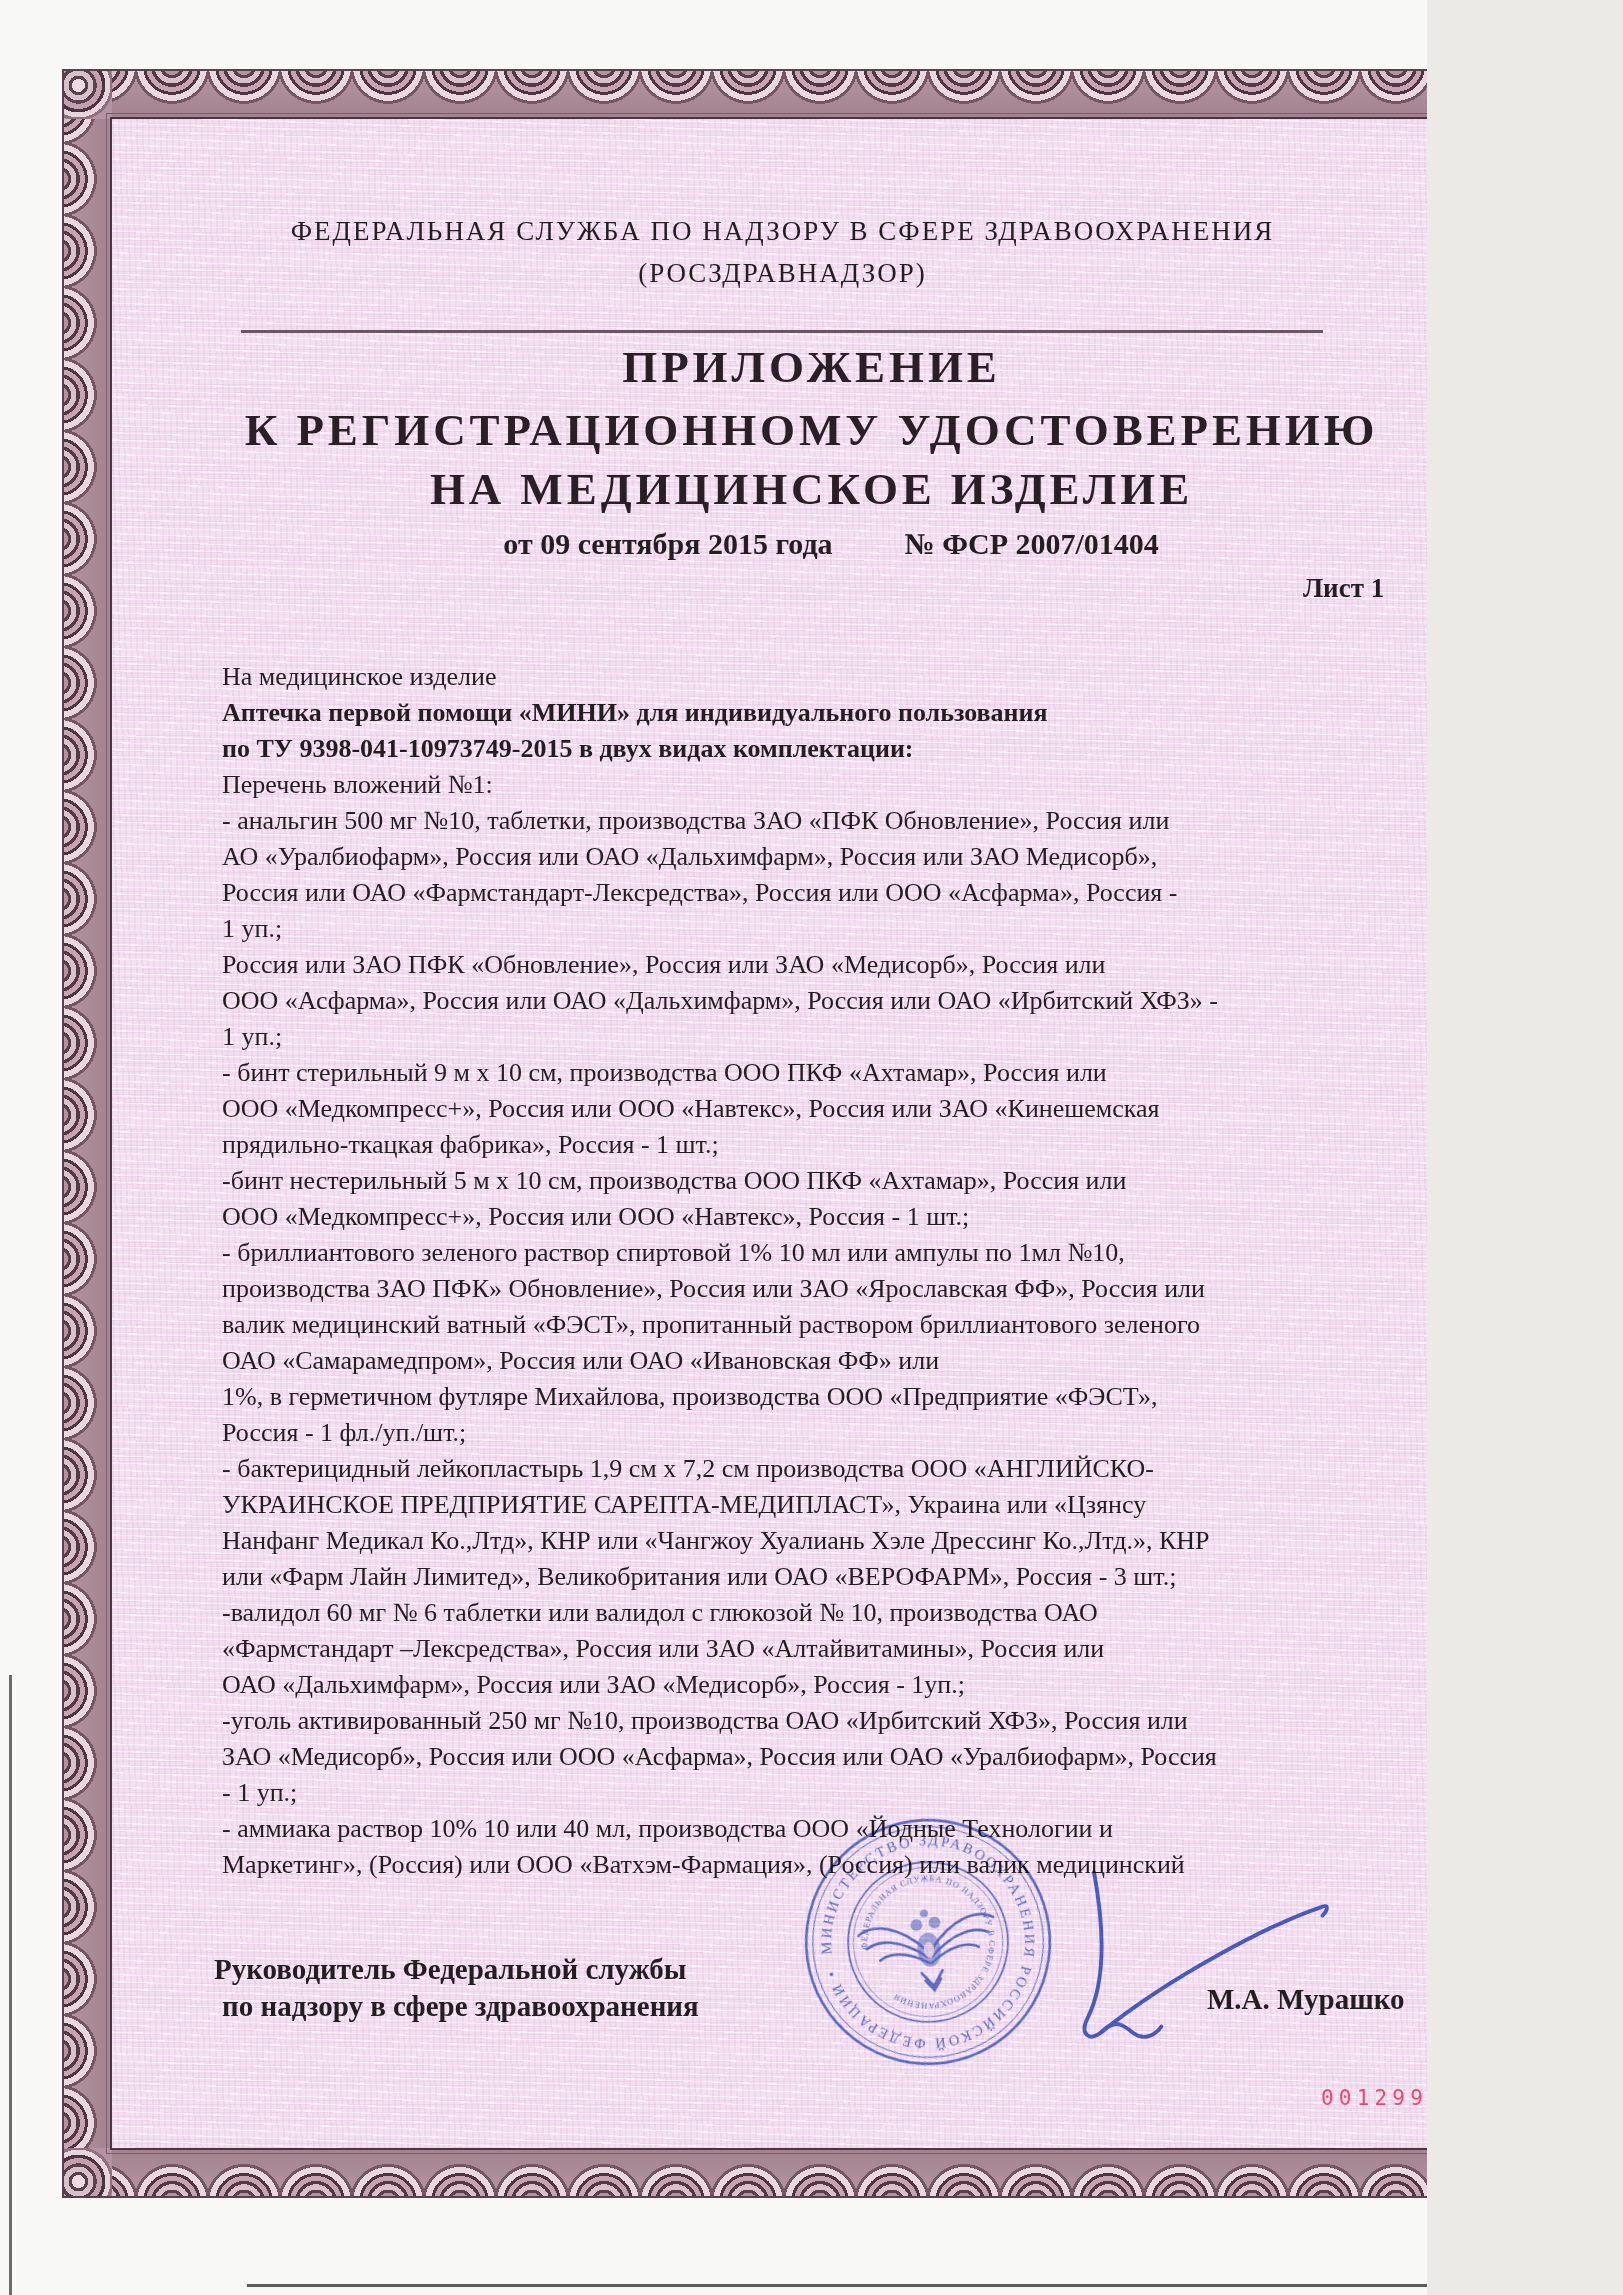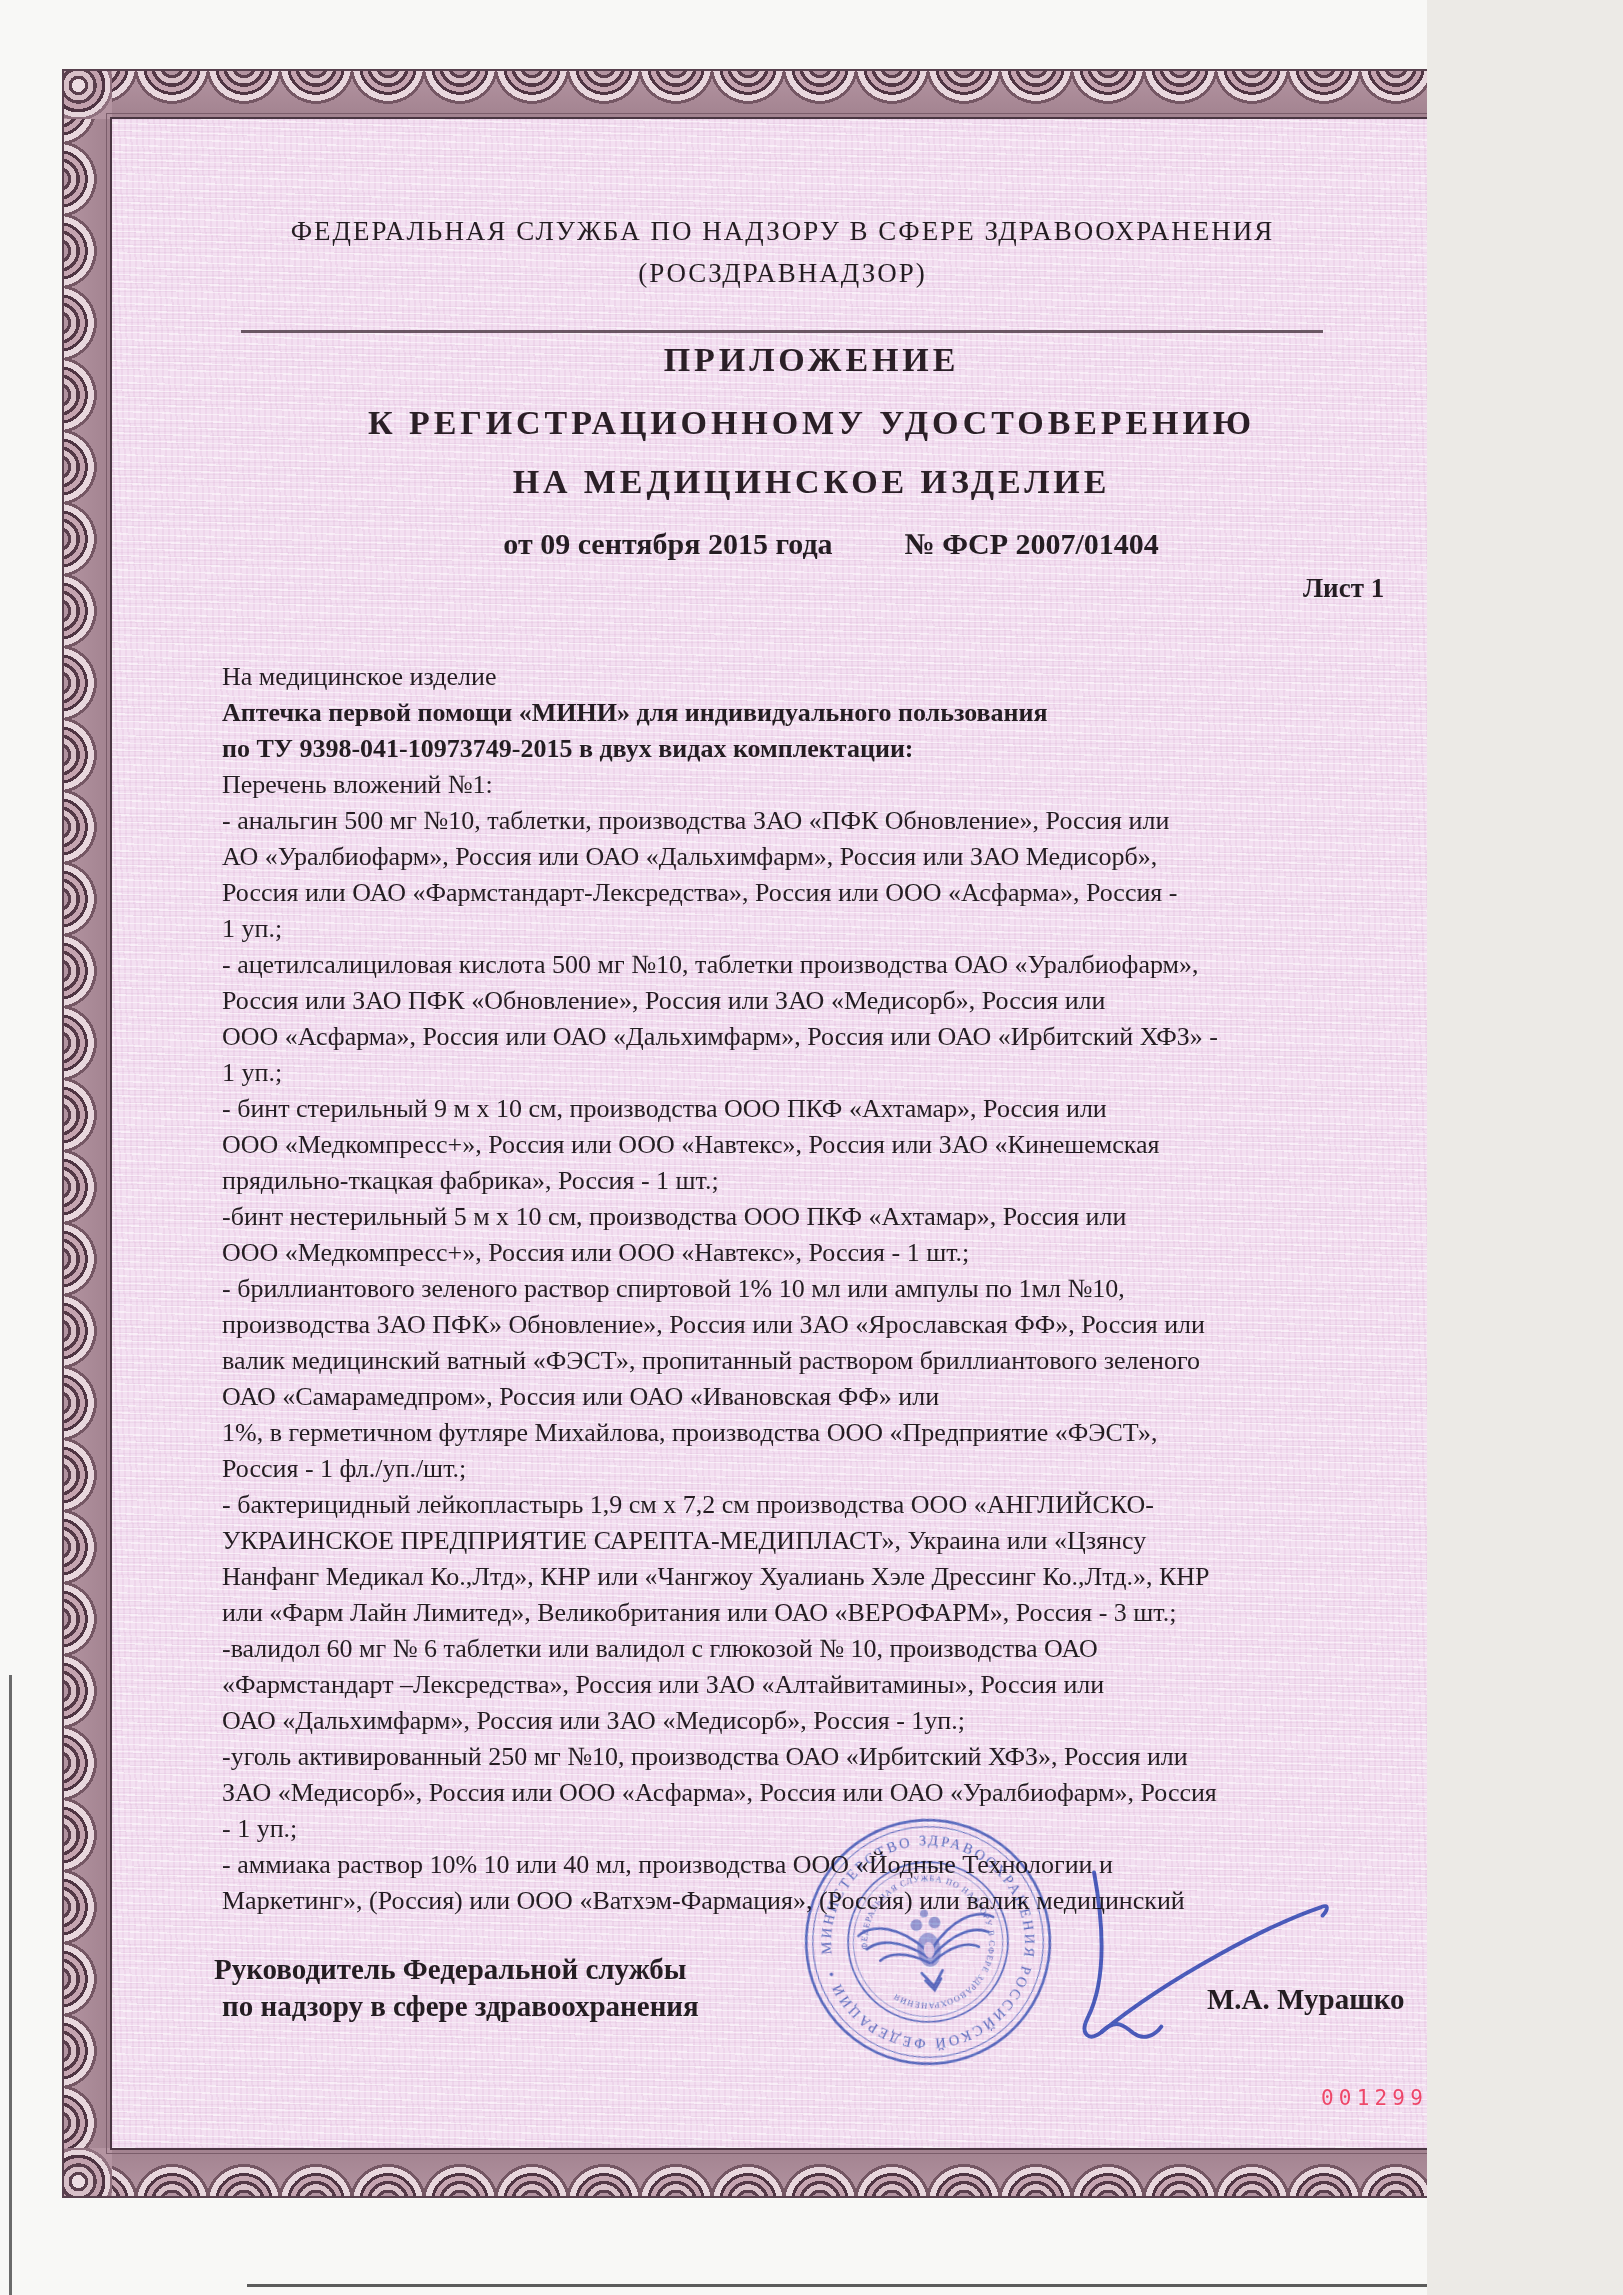--- a/index.html
+++ b/index.html
@@ -41,21 +41,21 @@
     background-color:#f3e0f1;
     background-image:
       repeating-linear-gradient(2deg, rgba(255,255,255,.5) 0 1.3px, rgba(255,255,255,0) 1.3px 7.2px),
       repeating-linear-gradient(88deg, rgba(214,160,205,.17) 0 2px, rgba(214,160,205,0) 2px 5.9px),
       repeating-linear-gradient(0deg, rgba(197,146,190,.12) 0 0.7px, rgba(197,146,190,0) 0.7px 3.9px);
   }
   
   .abs{position:absolute;}
   .center-row{left:0;width:1623px;text-align:center;white-space:pre;}
   .agency{font-size:27px;letter-spacing:2px;transform:translateX(-29px);}
-  .title-line{font-weight:bold;font-size:34px;letter-spacing:3.9px;color:#2a1f26;}
+  .title-line{font-weight:bold;font-size:45px;letter-spacing:3.9px;color:#2a1f26;}
   .divider{position:absolute;left:241px;top:330px;width:1082px;height:2.6px;background:#473440;opacity:.8;}
   .date-row{display:flex;justify-content:center;gap:72px;font-weight:bold;font-size:30px;transform:translateX(19.6px);}
   .sheet{font-weight:bold;font-size:27px;}
   .body-block{position:absolute;left:222px;top:659px;width:1295px;}
   .body-line{height:36px;line-height:36px;font-size:26px;white-space:pre;}
   .bold{font-weight:bold;}
   .sig-label{font-weight:bold;font-size:29px;white-space:pre;}
   .signer{font-weight:bold;font-size:29px;white-space:pre;}
   .serial{
     font-family:"DejaVu Sans Mono",monospace;font-size:21px;letter-spacing:5.2px;
@@ -101,21 +101,20 @@
   <div class="body-block">
     <div class="body-line">На медицинское изделие</div>
     <div class="body-line bold">Аптечка первой помощи «МИНИ» для индивидуального пользования</div>
     <div class="body-line bold">по ТУ 9398-041-10973749-2015 в двух видах комплектации:</div>
     <div class="body-line">Перечень вложений №1:</div>
     <div>
         <div class="body-line">- анальгин 500 мг №10, таблетки, производства ЗАО «ПФК Обновление», Россия или</div>
         <div class="body-line">АО «Уралбиофарм», Россия или ОАО «Дальхимфарм», Россия или ЗАО Медисорб»,</div>
         <div class="body-line">Россия или ОАО «Фармстандарт-Лексредства», Россия или ООО «Асфарма», Россия -</div>
         <div class="body-line">1 уп.;</div>
-        <div class="body-line">- ацетилсалициловая кислота 500 мг №10, таблетки производства ОАО «Уралбиофарм»,</div>
         <div class="body-line">Россия или ЗАО ПФК «Обновление», Россия или ЗАО «Медисорб», Россия или</div>
         <div class="body-line">ООО «Асфарма», Россия или ОАО «Дальхимфарм», Россия или ОАО «Ирбитский ХФЗ» -</div>
         <div class="body-line">1 уп.;</div>
         <div class="body-line">- бинт стерильный 9 м х 10 см, производства ООО ПКФ «Ахтамар», Россия или</div>
         <div class="body-line">ООО «Медкомпресс+», Россия или ООО «Навтекс», Россия или ЗАО «Кинешемская</div>
         <div class="body-line">прядильно-ткацкая фабрика», Россия - 1 шт.;</div>
         <div class="body-line">-бинт нестерильный 5 м х 10 см, производства ООО ПКФ «Ахтамар», Россия или</div>
         <div class="body-line">ООО «Медкомпресс+», Россия или ООО «Навтекс», Россия - 1 шт.;</div>
         <div class="body-line">- бриллиантового зеленого раствор спиртовой 1% 10 мл или ампулы по 1мл №10,</div>
         <div class="body-line">производства ЗАО ПФК» Обновление», Россия или ЗАО «Ярославская ФФ», Россия или</div>

